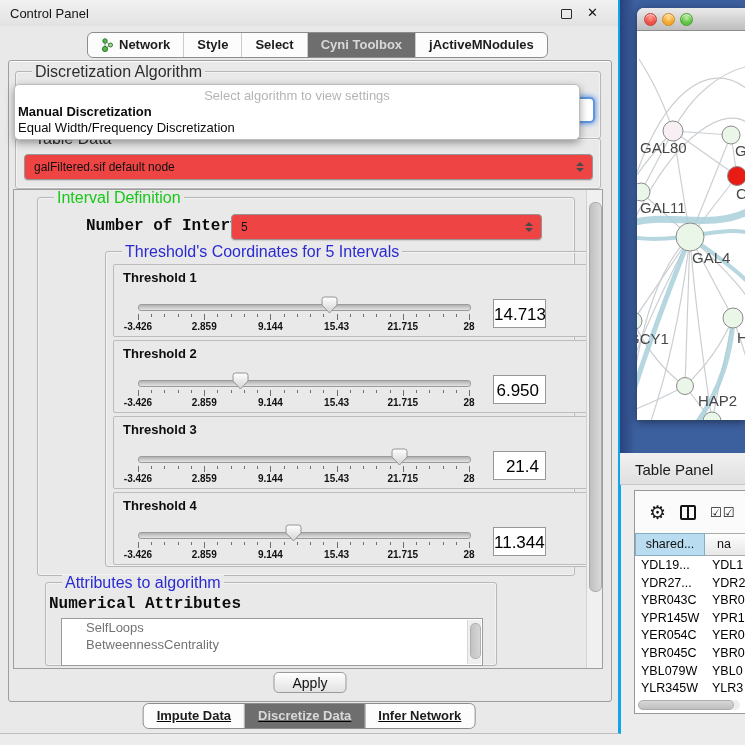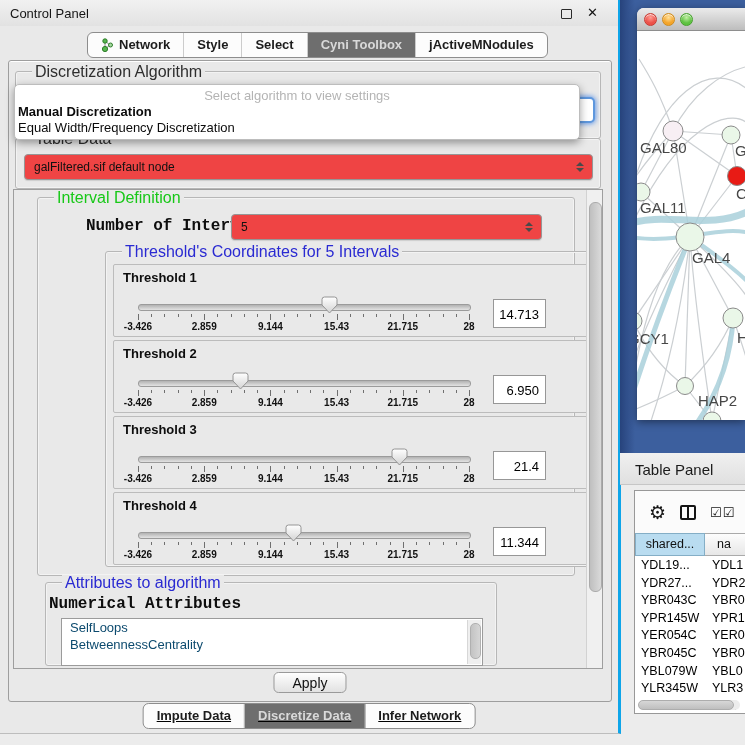--- a/index.html
+++ b/index.html
@@ -67,25 +67,25 @@
            border:1px solid #bcbcbc;border-radius:2px;}
   .thr-label{position:absolute;left:9px;top:5px;font-size:13px;font-weight:bold;color:#0d0d0d;}
   .thr-track{position:absolute;left:24px;top:39px;width:331px;height:5px;border-radius:3px;
              background:linear-gradient(#b2b2b2,#e3e3e3);border:1px solid #9b9b9b;}
   .thr-thumb{position:absolute;top:31px;width:17px;height:18px;}
   .tick{position:absolute;top:49px;width:1px;background:#6f6f6f;}
   .tick.minor{height:3px;}
   .tick.major{height:6px;}
   .tick-lab{position:absolute;top:56px;transform:translateX(-50%);font-size:10px;font-weight:bold;color:#111;white-space:nowrap;}
   .thr-value{position:absolute;left:379px;top:34px;width:53px;height:29px;background:#fff;border:1px solid #979797;
-             font-size:13px;color:#000;text-align:right;line-height:29px;padding-right:6px;box-sizing:border-box;}
+             font-size:17px;color:#000;text-align:right;line-height:29px;padding-right:6px;box-sizing:border-box;}
 
   
   .attr-list{position:absolute;background:#ffffff;border:1px solid #9b9b9b;overflow:hidden;}
-  .attr-item{height:17px;line-height:17px;font-size:13px;color:#0c4a6e;padding-left:8px;white-space:nowrap;}
+  .attr-item{height:17px;line-height:17px;font-size:13px;color:#737373;padding-left:24px;white-space:nowrap;}
   .list-vscroll{position:absolute;top:1px;right:1px;bottom:1px;width:13px;background:#efefef;border-left:1px solid #d7d7d7;}
   .list-vscroll .vthumb{position:absolute;left:1.5px;top:3px;width:9px;height:34px;border-radius:5px;
                         background:linear-gradient(90deg,#c3c3c3,#d6d6d6);border:1px solid #b0b0b0;}
 
   
   .apply-btn{position:absolute;left:50%;top:611px;transform:translateX(-50%);padding:1px 18px;height:21px;
              font-size:14px;color:#111;background:linear-gradient(#fefefe,#e2e2e2);border:1px solid #9a9a9a;
              border-radius:5px;line-height:19px;}
   .bottom-tabs{position:absolute;left:50%;top:703px;transform:translateX(-50%);height:24px;display:flex;
                background:#fcfcfc;border:1px solid #8d8d8d;border-radius:6px;overflow:hidden;text-decoration:underline;}

